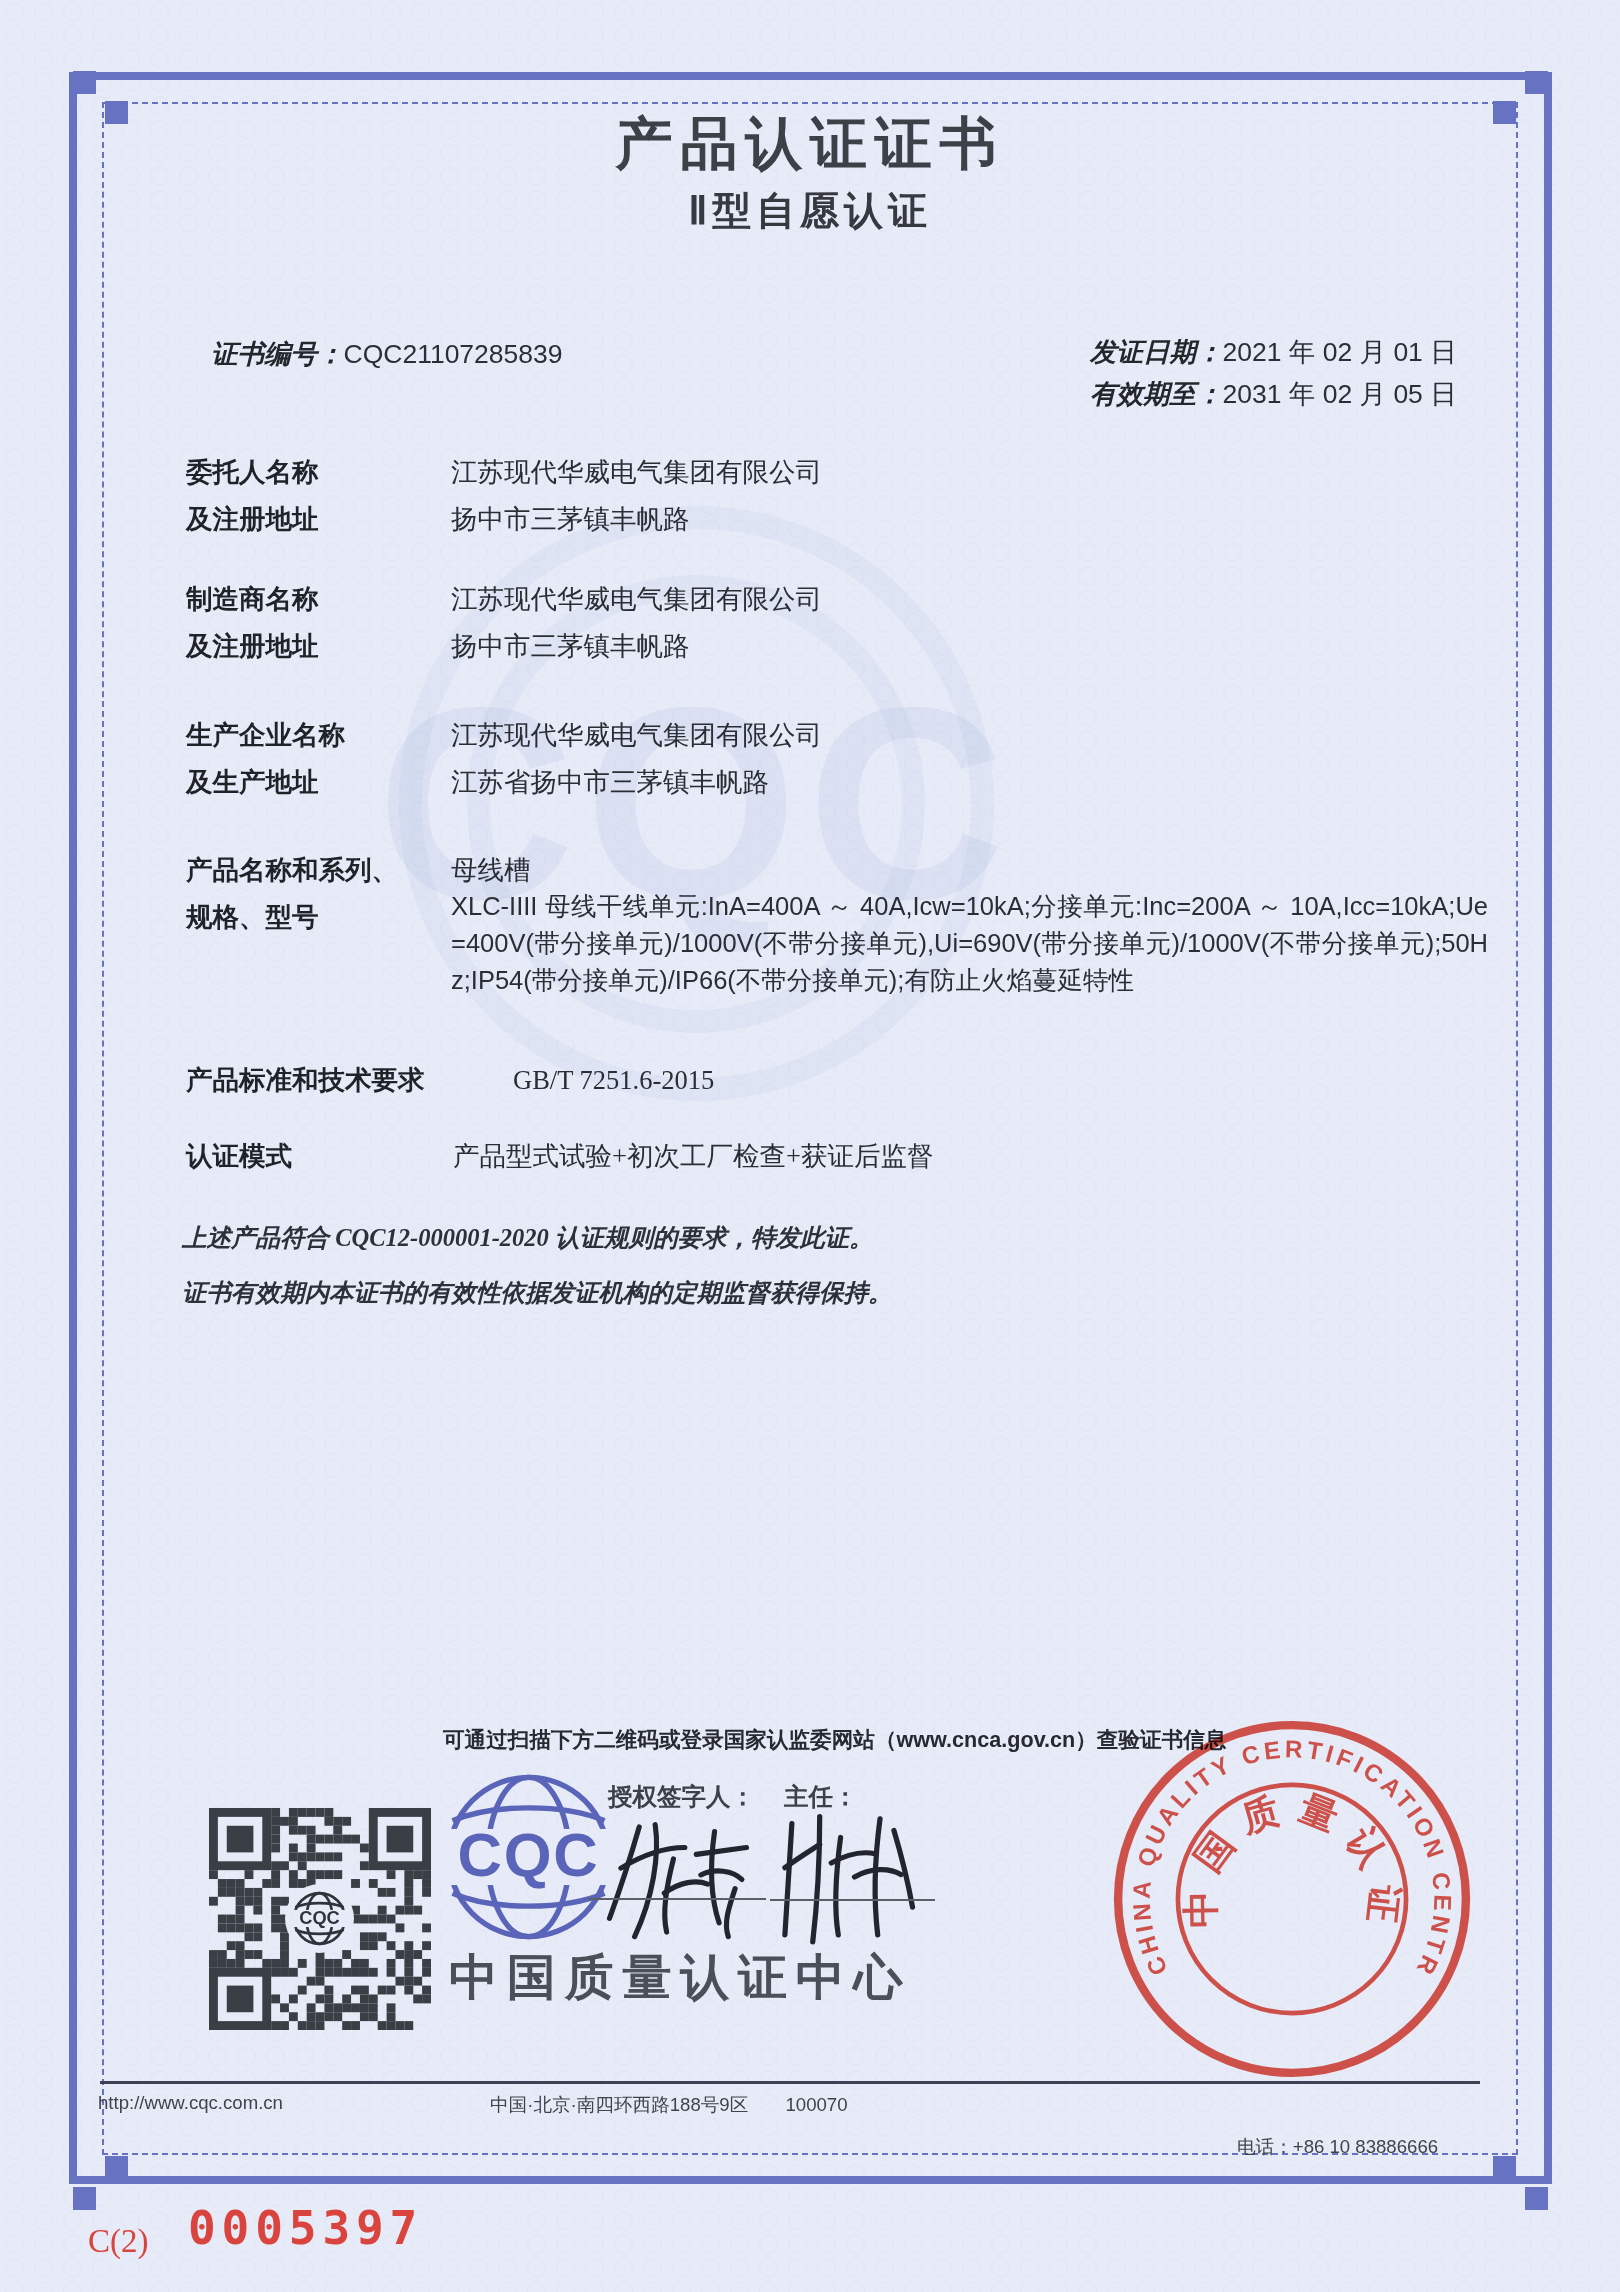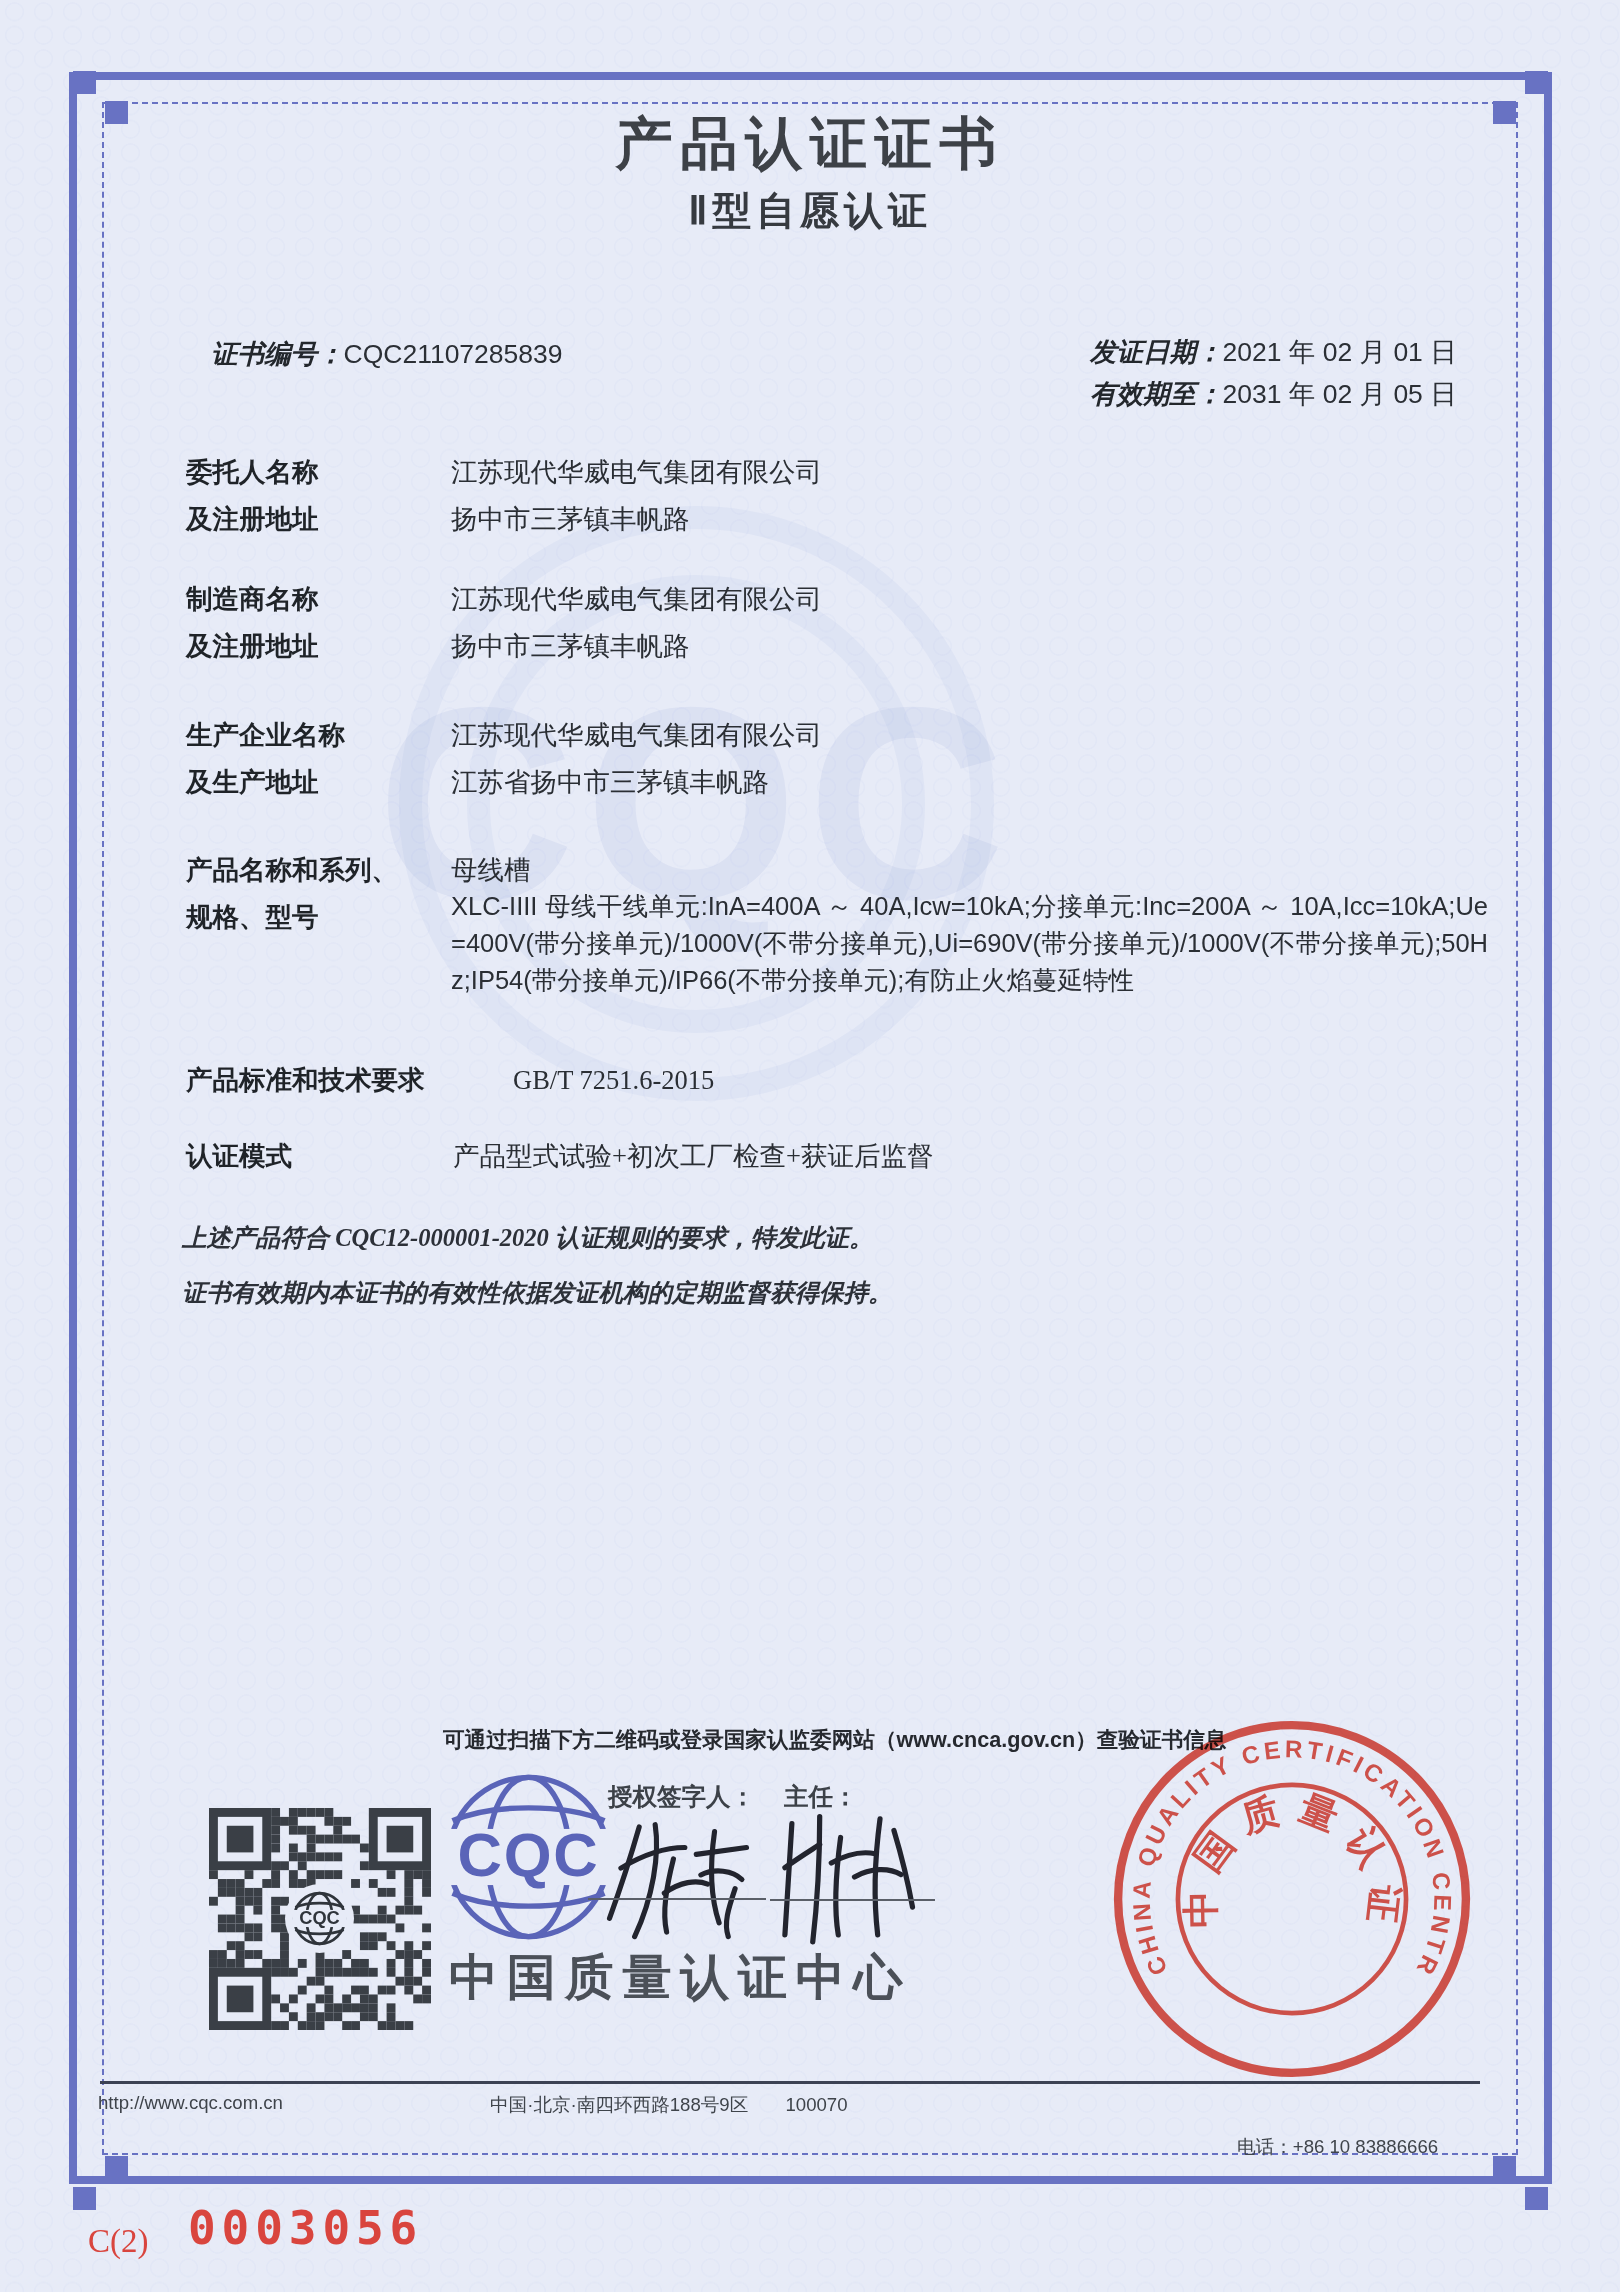--- a/index.html
+++ b/index.html
@@ -434,16 +434,16 @@
       </text>
     </svg>
   </div>
 
   <div class="footer-sep"></div>
   <div class="abs footer-text" style="left:98px;top:2092px;">http://www.cqc.com.cn</div>
   <div class="abs footer-text" style="left:490px;top:2092px;">中国·北京·南四环西路188号9区　　100070</div>
   <div class="abs footer-text" style="left:1237px;top:2092px;margin-top:42px;">电话：+86 10 83886666</div>
 
   <div class="abs serial-prefix" style="left:88px;top:2213px;margin-top:10px;">C(2)</div>
-  <div class="abs serial-number" style="left:188px;top:2201px;">0003056</div>
+  <div class="abs serial-number" style="left:188px;top:2201px;">0005397</div>
 
 </div>
 
 
 </body></html>

